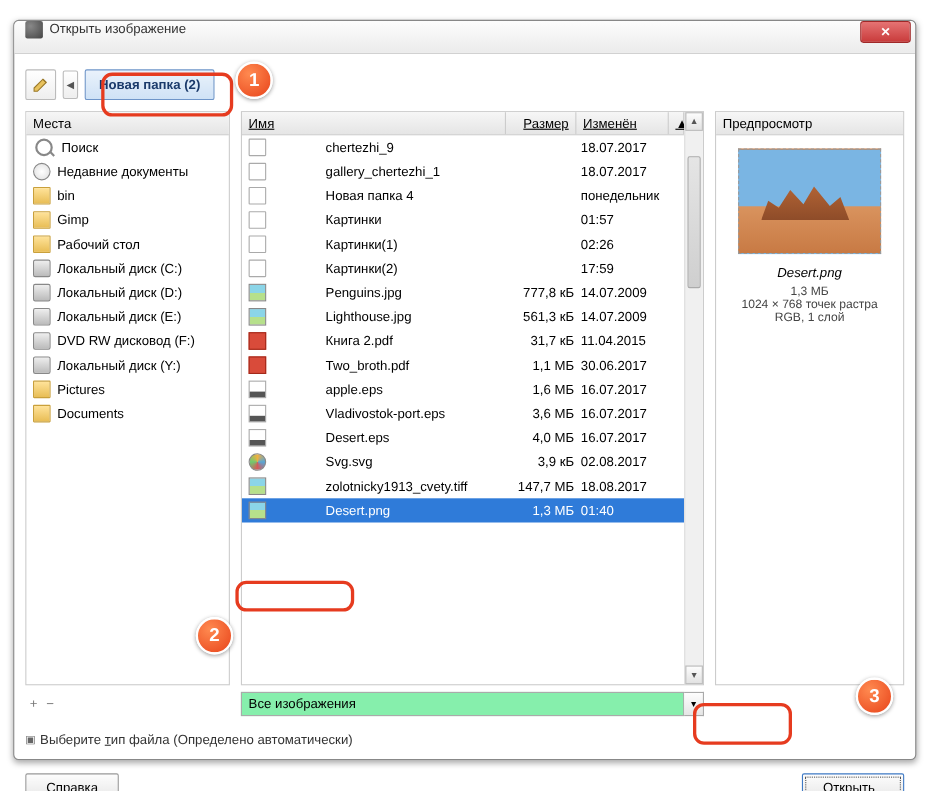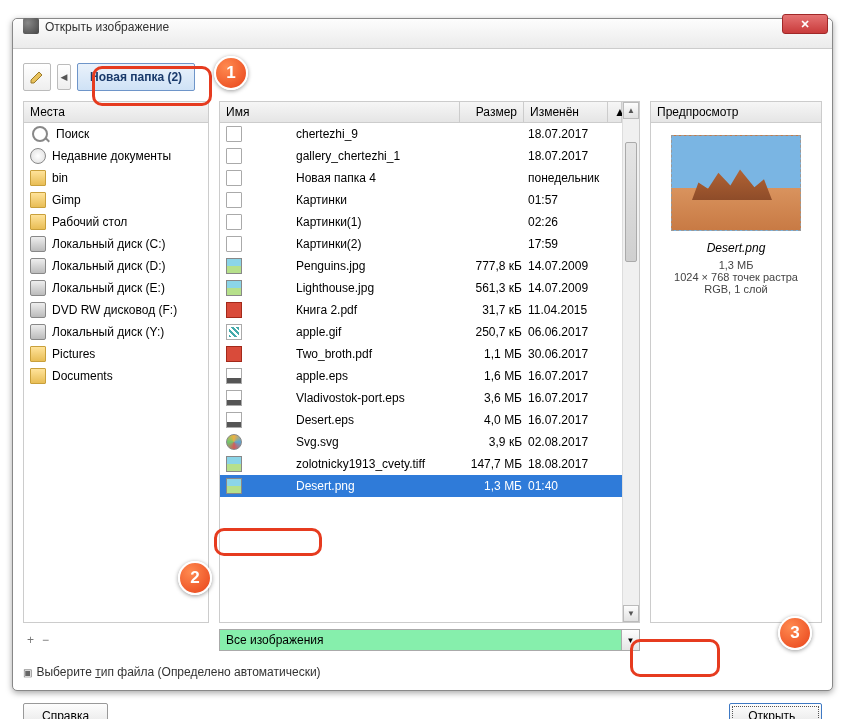--- a/index.html
+++ b/index.html
@@ -1,20 +1,20 @@
 <!DOCTYPE html>
 <html><head>
 <meta charset="utf-8">
 <style>
 * { box-sizing: border-box; margin: 0; padding: 0; font-family: "Segoe UI", Tahoma, sans-serif; font-size: 12px; }
 body { background: #fff; width: 849px; height: 719px; overflow: hidden; position: relative; }
 
 .window { position: absolute; left: 12px; top: 18px; width: 821px; height: 673px; border: 1px solid #888; background: #fff; box-shadow: 0 2px 6px rgba(0,0,0,0.35); border-radius: 5px; }
 
-.titlebar { height: 30px; background: linear-gradient(#fdfdfd,#ebebeb); border-bottom: 1px solid #ccc; display: flex; align-items: flex-end; padding: 14px 4px; border-radius: 5px 5px 0 0; }
+.titlebar { height: 30px; background: linear-gradient(#fdfdfd,#ebebeb); border-bottom: 1px solid #ccc; display: flex; align-items: flex-start; padding: 0 4px; border-radius: 5px 5px 0 0; }
 .titlebar .appicon { width: 16px; height: 16px; margin: 0 6px; background: radial-gradient(circle at 30% 30%, #888, #444); border-radius: 2px; }
 .titlebar .title { flex: 1; color: #333; }
 .titlebar .closebtn { width: 46px; height: 20px; background: linear-gradient(#e57373,#c93b3b); border: 1px solid #a02828; border-radius: 3px; display: flex; align-items: center; justify-content: center; color: #fff; font-weight: bold; font-size: 11px; }
 
 .inner { position: absolute; left: 10px; top: 40px; right: 10px; bottom: 10px; }
 
 .path-row { display: flex; align-items: center; gap: 6px; height: 36px; }
 .path-row .editbtn { width: 28px; height: 28px; border: 1px solid #bbb; background: linear-gradient(#fff,#eee); border-radius: 2px; display: flex; align-items: center; justify-content: center; }
 .path-row .editbtn svg { width: 16px; height: 16px; }
 .path-row .chev { width: 14px; height: 26px; border: 1px solid #bbb; background: linear-gradient(#fff,#eee); border-radius: 2px; display: flex; align-items: center; justify-content: center; font-size: 9px; color: #555; }
@@ -24,21 +24,21 @@
 
 .places { width: 186px; border: 1px solid #ccc; display: flex; flex-direction: column; }
 .places-hdr { background: linear-gradient(#f6f6f6,#e5e5e5); border-bottom: 1px solid #ccc; padding: 3px 6px; font-weight: normal; }
 .places-list { flex: 1; overflow: hidden; }
 .place { display: flex; align-items: center; gap: 6px; padding: 2px 6px; height: 22px; cursor: default; }
 .place .picon { width: 16px; height: 16px; flex-shrink: 0; }
 
 .files-wrap { flex: 1; border: 1px solid #ccc; display: flex; }
 .files { flex: 1; display: flex; flex-direction: column; }
 .fhdr { display: flex; background: linear-gradient(#f6f6f6,#e5e5e5); border-bottom: 1px solid #ccc; }
-.fhdr > div { padding: 3px 6px; border-right: 1px solid #ccc; }
+.fhdr > div { padding: 3px 6px; border-right: 1px solid #ccc; text-decoration: underline; }
 .col-name { flex: 1; }
 .col-size { width: 64px; text-align: right; }
 .col-date { width: 84px; }
 .col-sort { width: 14px; text-align: center; }
 .flist { flex: 1; overflow: hidden; }
 .frow { display: flex; align-items: center; padding: 1px 6px; height: 22px; }
 .frow.sel { background: #2f7bd9; color: #fff; }
 .frow .ficon { width: 16px; height: 16px; margin-right: 6px; flex-shrink: 0; }
 .frow .fname { flex: 1; white-space: nowrap; overflow: hidden; margin-left: 48px; }
 .frow .fsize { width: 64px; text-align: right; padding-right: 6px; }
@@ -225,26 +225,20 @@
                 <div class="fsize">561,3 кБ</div>
                 <div class="fdate">14.07.2009</div>
               </div>
               <div class="frow">
                 <div class="ficon i-pdf"></div>
                 <div class="fname">Книга 2.pdf</div>
                 <div class="fsize">31,7 кБ</div>
                 <div class="fdate">11.04.2015</div>
               </div>
               <div class="frow">
-                <div class="ficon i-gif"></div>
-                <div class="fname">apple.gif</div>
-                <div class="fsize">250,7 кБ</div>
-                <div class="fdate">06.06.2017</div>
-              </div>
-              <div class="frow">
                 <div class="ficon i-pdf"></div>
                 <div class="fname">Two_broth.pdf</div>
                 <div class="fsize">1,1 МБ</div>
                 <div class="fdate">30.06.2017</div>
               </div>
               <div class="frow">
                 <div class="ficon i-eps"></div>
                 <div class="fname">apple.eps</div>
                 <div class="fsize">1,6 МБ</div>
                 <div class="fdate">16.07.2017</div>

